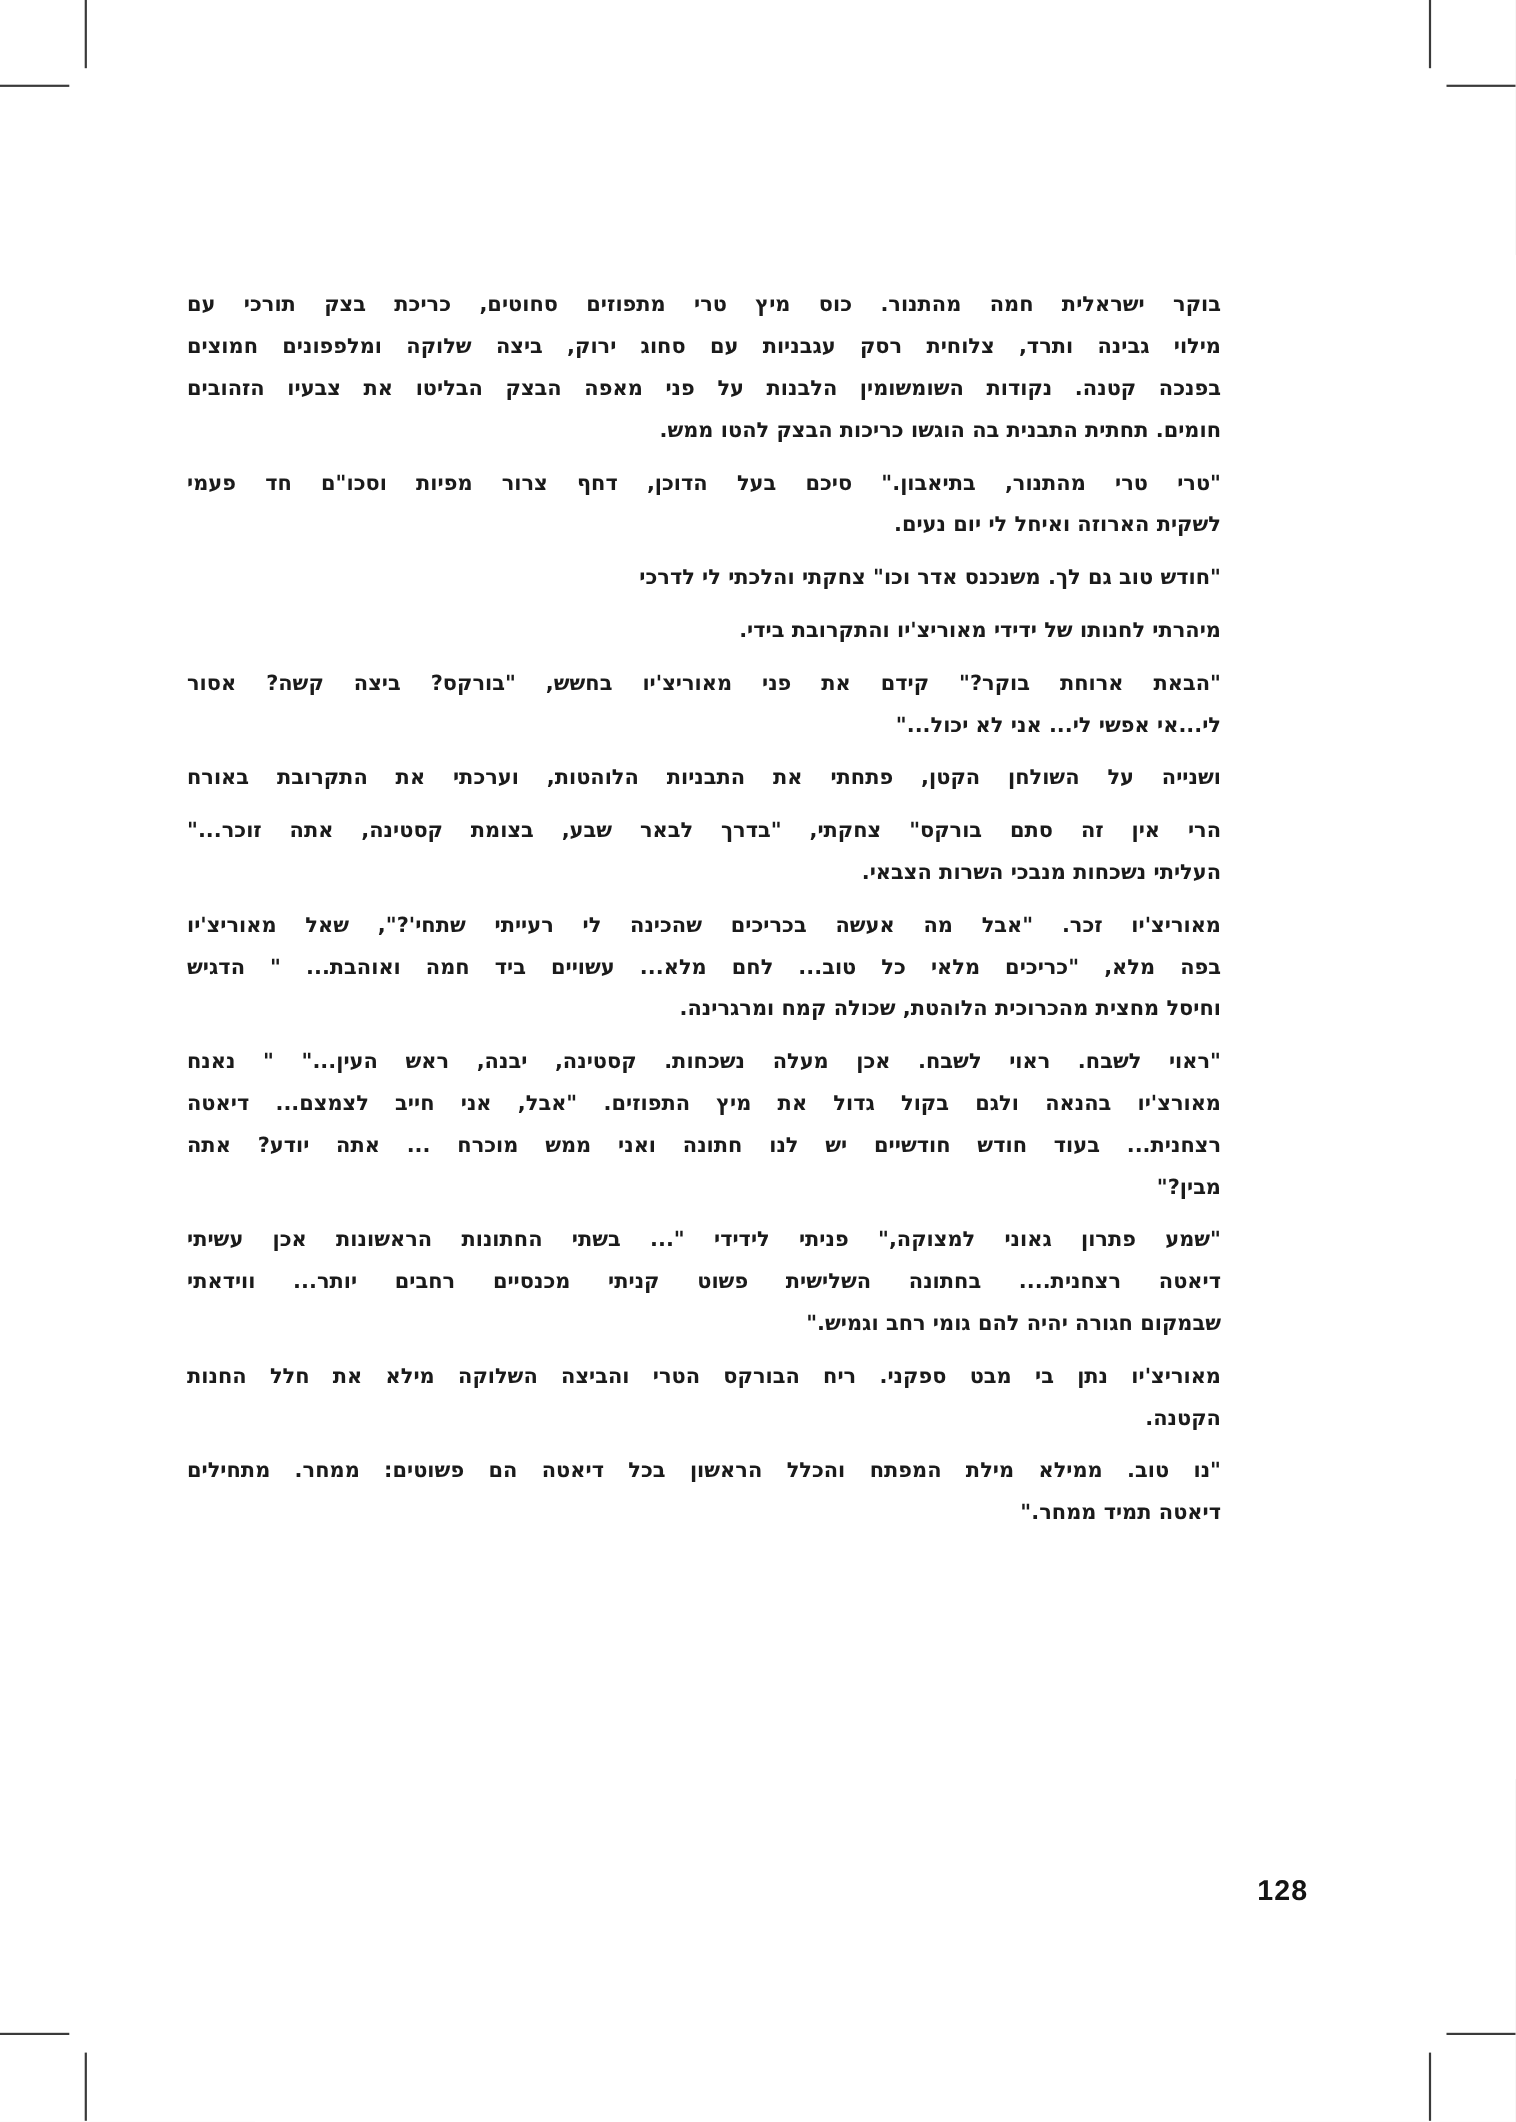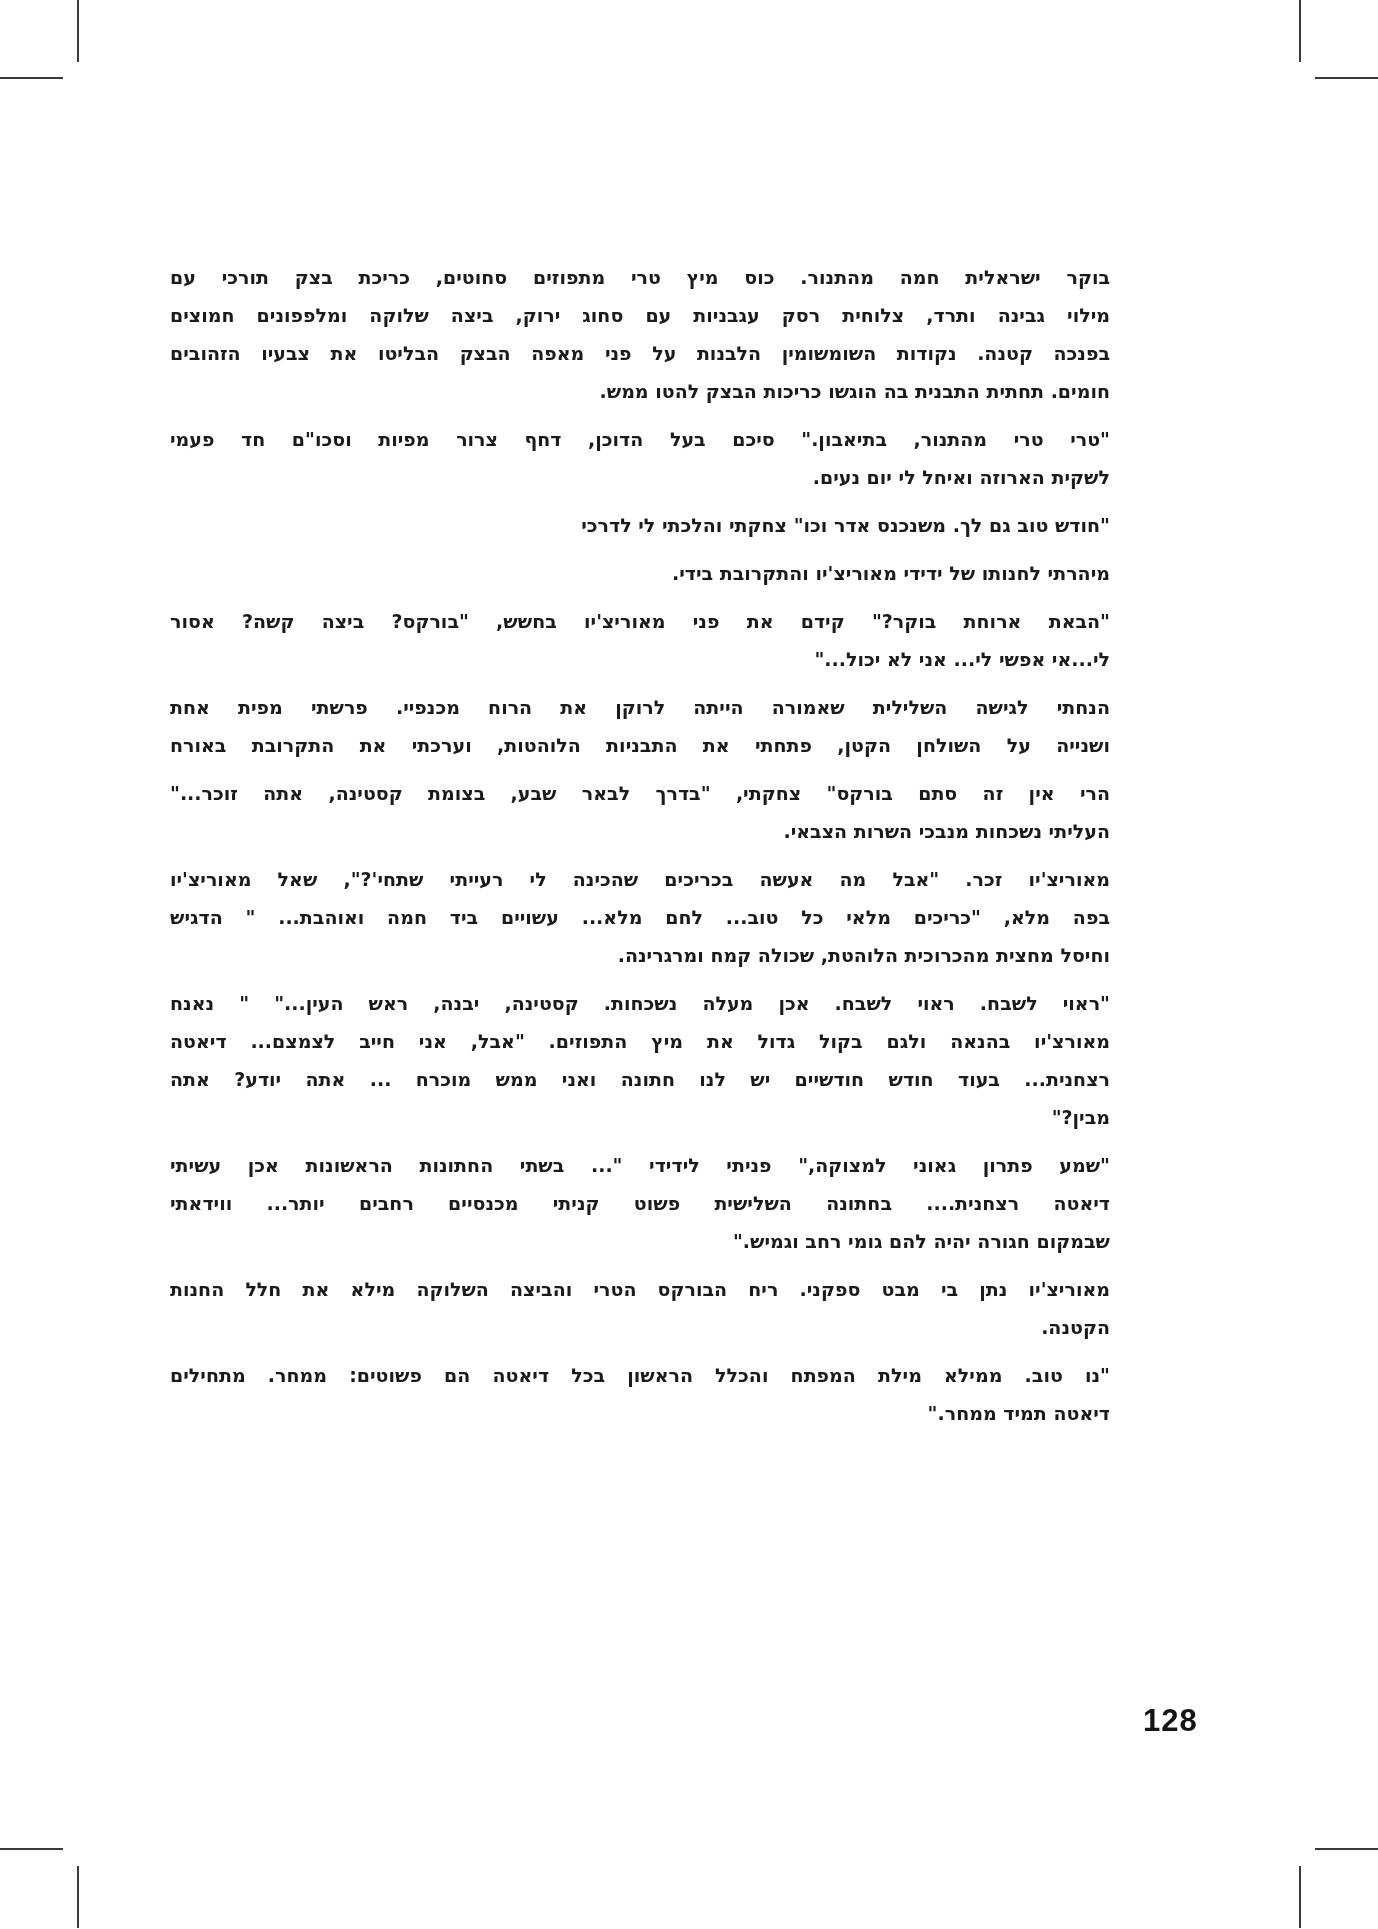--- a/index.html
+++ b/index.html
@@ -55,21 +55,21 @@
     text-align: left;
     text-align-last: right;
   }
 
   .page-number {
     position: absolute;
     left: 1143px;
     top: 1703px;
     font-family: "Liberation Sans", sans-serif;
     font-weight: 700;
-    font-size: 31px;
+    font-size: 26px;
     color: #141414;
     letter-spacing: 1px;
   }
 </style>
 </head>
 <body>
 
 <div class="sheet">
 
   <div class="crop v tl-v"></div>
@@ -96,21 +96,20 @@
         <div class="line last">"חודש טוב גם לך. משנכנס אדר וכו" צחקתי והלכתי לי לדרכי</div>
       </div>
       <div class="paragraph">
         <div class="line last">מיהרתי לחנותו של ידידי מאוריצ'יו והתקרובת בידי.</div>
       </div>
       <div class="paragraph">
         <div class="line">"הבאת ארוחת בוקר?" קידם את פני מאוריצ'יו בחשש, "בורקס? ביצה קשה?   אסור</div>
         <div class="line last">לי...אי אפשי לי... אני לא יכול..."</div>
       </div>
       <div class="paragraph">
-        <div class="line">הנחתי לגישה השלילית שאמורה הייתה לרוקן את הרוח מכנפיי. פרשתי מפית אחת</div>
         <div class="line">ושנייה על השולחן הקטן, פתחתי את התבניות הלוהטות, וערכתי את התקרובת באורח</div>
       </div>
       <div class="paragraph">
       </div>
       <div class="paragraph">
         <div class="line">הרי אין זה סתם בורקס" צחקתי, "בדרך לבאר שבע, בצומת קסטינה, אתה זוכר..."</div>
         <div class="line last">העליתי נשכחות מנבכי השרות הצבאי.</div>
       </div>
       <div class="paragraph">
         <div class="line">מאוריצ'יו זכר. "אבל מה אעשה בכריכים שהכינה לי רעייתי שתחי'?", שאל מאוריצ'יו</div>

